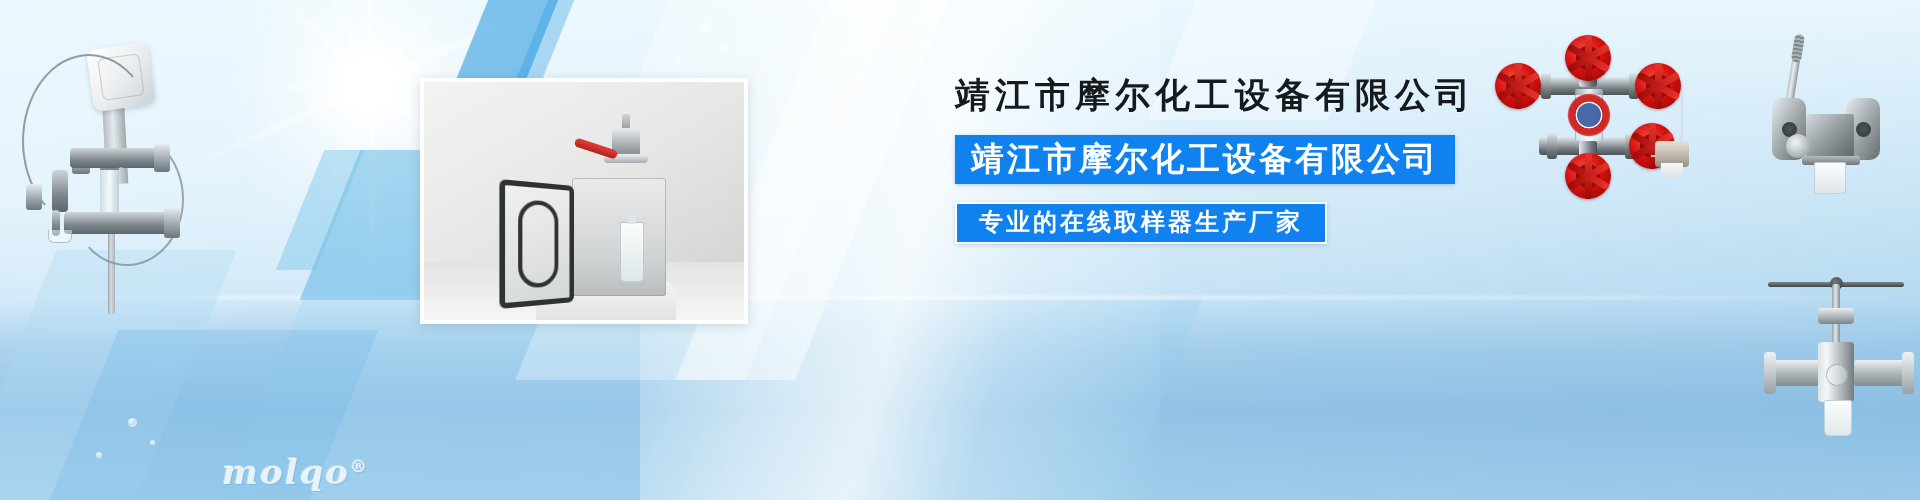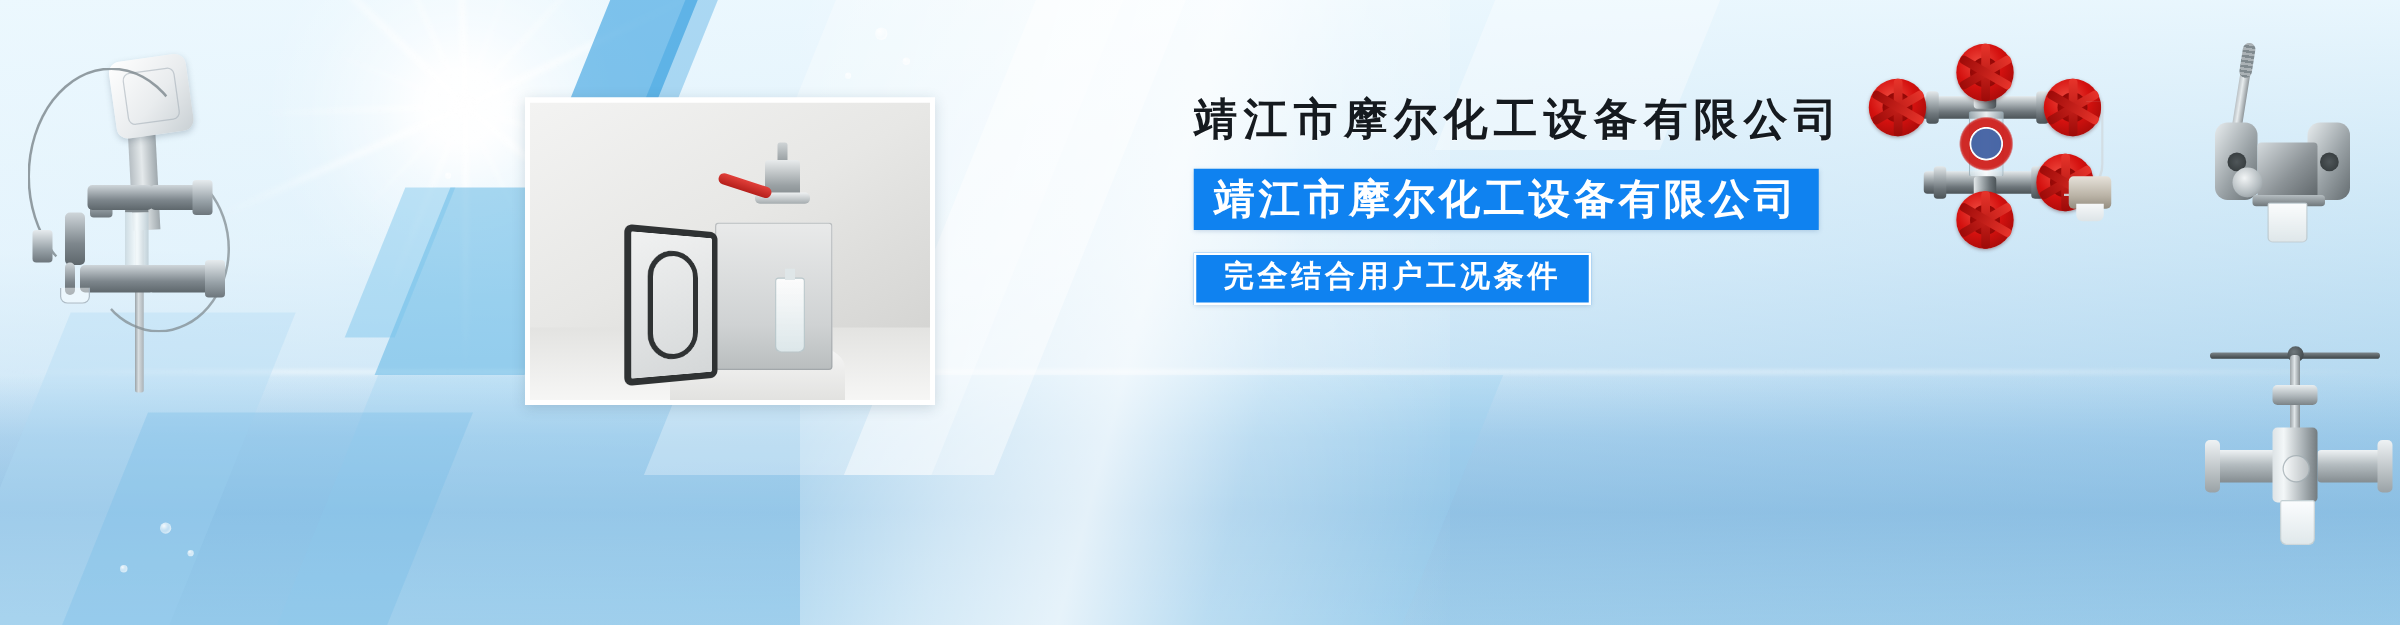--- a/index.html
+++ b/index.html
@@ -305,21 +305,21 @@
       <div class="stem"></div>
       <div class="body"></div>
       <div class="flange"></div>
     </div>
     <div class="ph-lever"></div>
   </div>
 
   <div class="textblock">
     <div class="company">靖江市摩尔化工设备有限公司</div>
     <div><span class="headline">靖江市摩尔化工设备有限公司</span></div>
-    <div><span class="custombox">完全结合用户工况条件</span></div>
+    <div><span class="custombox">专业的在线取样器生产厂家</span></div>
   </div>
 
   <div class="prod-cross">
     <div class="pipe" style="left:46px;top:44px;width:122px;height:18px;"></div>
     <div class="pipe" style="left:56px;top:104px;width:108px;height:18px;"></div>
     <div class="pipe pipe-v" style="left:96px;top:12px;width:18px;height:42px;"></div>
     <div class="pipe pipe-v" style="left:96px;top:108px;width:18px;height:36px;"></div>
     <div class="glass-sec" style="left:92px;top:56px;width:26px;height:52px;"></div>
 
     <div class="pipe" style="left:58px;top:40px;width:10px;height:26px;"></div>
@@ -379,14 +379,17 @@
     <div class="tee-bonnet"></div>
     <div class="tee-arm" style="left:8px;"></div>
     <div class="tee-arm" style="left:92px;"></div>
     <div class="tee-flange" style="left:2px;"></div>
     <div class="tee-flange" style="left:140px;"></div>
     <div class="tee-body"></div>
     <div style="position:absolute;left:64px;top:92px;width:20px;height:20px;border-radius:50%;border:1px solid rgba(150,162,168,.7);background:rgba(255,255,255,.35);"></div>
     <div class="tee-cup"></div>
   </div>
 
+  <div class="watermark">
+    <span>molqo</span><span class="reg">®</span>
+  </div>
 
 </div>
 
 </body></html>

